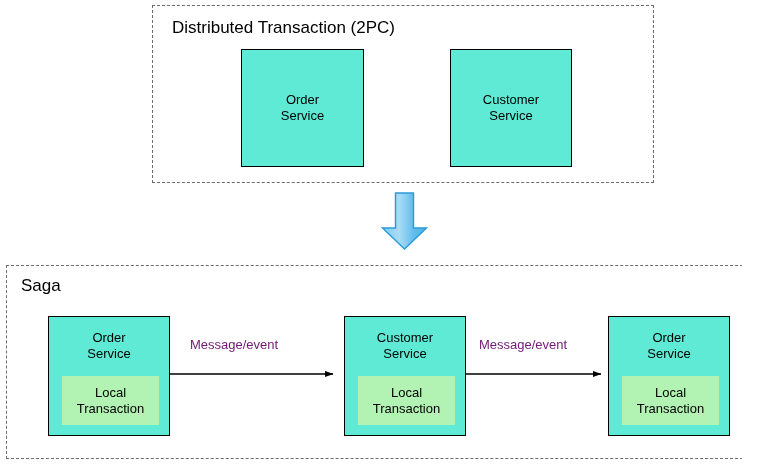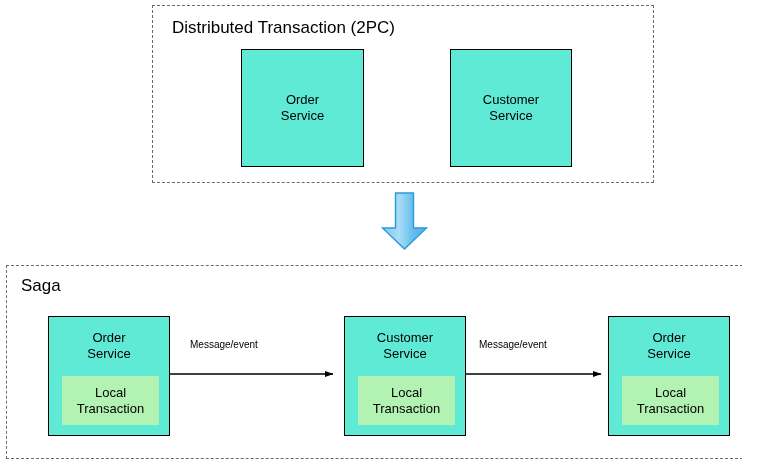--- a/index.html
+++ b/index.html
@@ -122,23 +122,23 @@
     color: #000000;
     white-space: pre-line;
   }
 
   
   .connector {
     position: absolute;
   }
   .conn-label {
     position: absolute;
-    font-size: 10px;
+    font-size: 13px;
     line-height: 16px;
-    color: #000000;
+    color: #701a75;
     white-space: nowrap;
     text-align: center;
   }
   .conn-1 { left: 170px; top: 360px; }
   .conn-2 { left: 465px; top: 360px; }
   .conn-label-1 { left: 190px; top: 337px; }
   .conn-label-2 { left: 479px; top: 337px; }
 
   
   .big-arrow {

